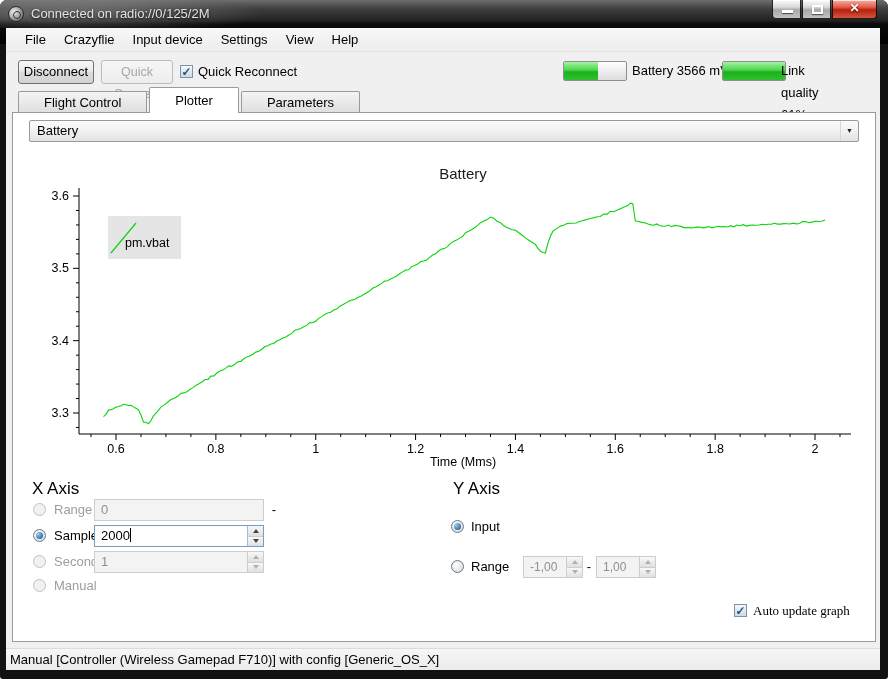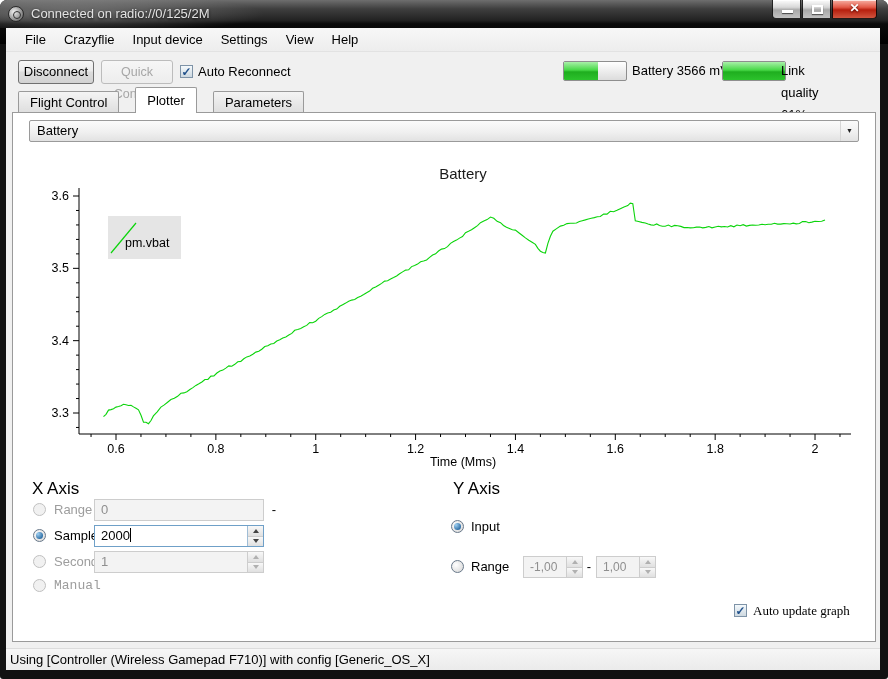--- a/index.html
+++ b/index.html
@@ -55,21 +55,21 @@
 
   .pbar { position:absolute; width:64px; height:20px; border:1px solid #8e8e8e; border-radius:2px;
     background:linear-gradient(#ffffff,#dcdcdc); overflow:hidden; }
   .pbar-fill { position:absolute; left:0; top:0; height:100%;
     background:linear-gradient(#a8f0a8 0%,#46d846 45%,#1fae1f 55%,#2cc22c 100%); }
   .pbar-label { position:absolute; line-height:22px; font-size:13px; }
 
   .tabrow { position:absolute; left:12px; top:59px; height:26px; display:flex; align-items:flex-end; }
   .tab { border:1px solid #9a9a9a; border-bottom:none; border-radius:2px 2px 0 0;
     background:linear-gradient(#f4f4f4,#dedede); height:22px; line-height:21px;
-    padding:0 11px; font-size:13px; margin-right:16px; position:relative; }
+    padding:0 25px; font-size:13px; margin-right:2px; position:relative; }
   .tab.active { background:#fff; height:26px; line-height:25px; z-index:3; }
 
   .tabpanel { position:absolute; left:6px; top:84px; width:864px; height:530px;
     background:#fff; border:1px solid #9a9a9a; z-index:1; }
 
   .combo { position:absolute; left:16px; top:7px; width:830px; height:22px;
     border:1px solid #9a9a9a; border-radius:2px;
     background:linear-gradient(#fbfbfb,#f0f0f0 55%,#e2e2e2); }
   .combo-text { position:absolute; left:7px; line-height:20px; font-size:13px; }
   .combo-arrow { position:absolute; right:0; top:0; width:18px; height:20px;
@@ -140,21 +140,21 @@
       <div class="menu-item">View</div>
       <div class="menu-item">Help</div>
     </div>
 
     <div class="toolbar">
       <div class="btn" style="left:12px; top:8px; width:76px;">Disconnect</div>
       <div class="btn disabled" style="left:95px; top:8px; width:72px; font-size:12.5px;">Quick Connect</div>
       <div class="cb" style="left:174px; top:13px;">
         <span class="mark">✓</span>
       </div>
-      <div class="cb-label" style="left:192px; top:8px;">Auto Reconnect</div>
+      <div class="cb-label" style="left:192px; top:8px;">Quick Reconnect</div>
 
       <div class="pbar" style="left:557px; top:9px;">
         <div class="pbar-fill" style="width: 55%;"></div>
       </div>
       <div class="pbar-label" style="left:626px; top:8px;">Battery 3566 mV</div>
       <div class="pbar" style="left:716px; top:9px;">
         <div class="pbar-fill" style="width: 100%;"></div>
       </div>
       <div class="pbar-label" style="left:775px; top:8px;">Link quality 61%</div>
     </div>
@@ -278,21 +278,21 @@
           <div class="spincell">
               <span class="arr-up"></span>
             </div>
           <div class="spincell">
               <span class="arr-down"></span>
             </div>
         </div>
       </div>
 
       <div class="radio dis" style="left:20px; top:466px;"></div>
-      <div class="row-label dis" style="left:41px; top:462px;font-family:Liberation Mono, monospace;">Manual</div>
+      <div class="row-label dis" style="left:41px; top:462px;">Manual</div>
 
       <div class="sec-label" style="left:440px; top:366px;">Y Axis</div>
 
       <div class="radio sel" style="left:438px; top:407px;"></div>
       <div class="row-label" style="left:458px; top:403px;">Input</div>
 
       <div class="radio" style="left:438px; top:447px;"></div>
       <div class="row-label" style="left:458px; top:443px;">Range</div>
       <div class="field" style="left:510px; top:443px; width:60px; font-size:12px;">
         <span>-1,00</span>
@@ -318,16 +318,16 @@
         </div>
       </div>
 
       <div class="cb" style="position:absolute; left:721px; top:491px;">
         <span class="mark">✓</span>
       </div>
       <div class="row-label" style="left:740px; top:487px;font-family:Liberation Serif, serif;">Auto update graph</div>
     </div>
 
     <div class="statusbar">
-      <div class="status-text">Using [Controller (Wireless Gamepad F710)] with config [Generic_OS_X]</div>
+      <div class="status-text">Manual [Controller (Wireless Gamepad F710)] with config [Generic_OS_X]</div>
     </div>
   </div>
 </div>
 
 </body></html>

